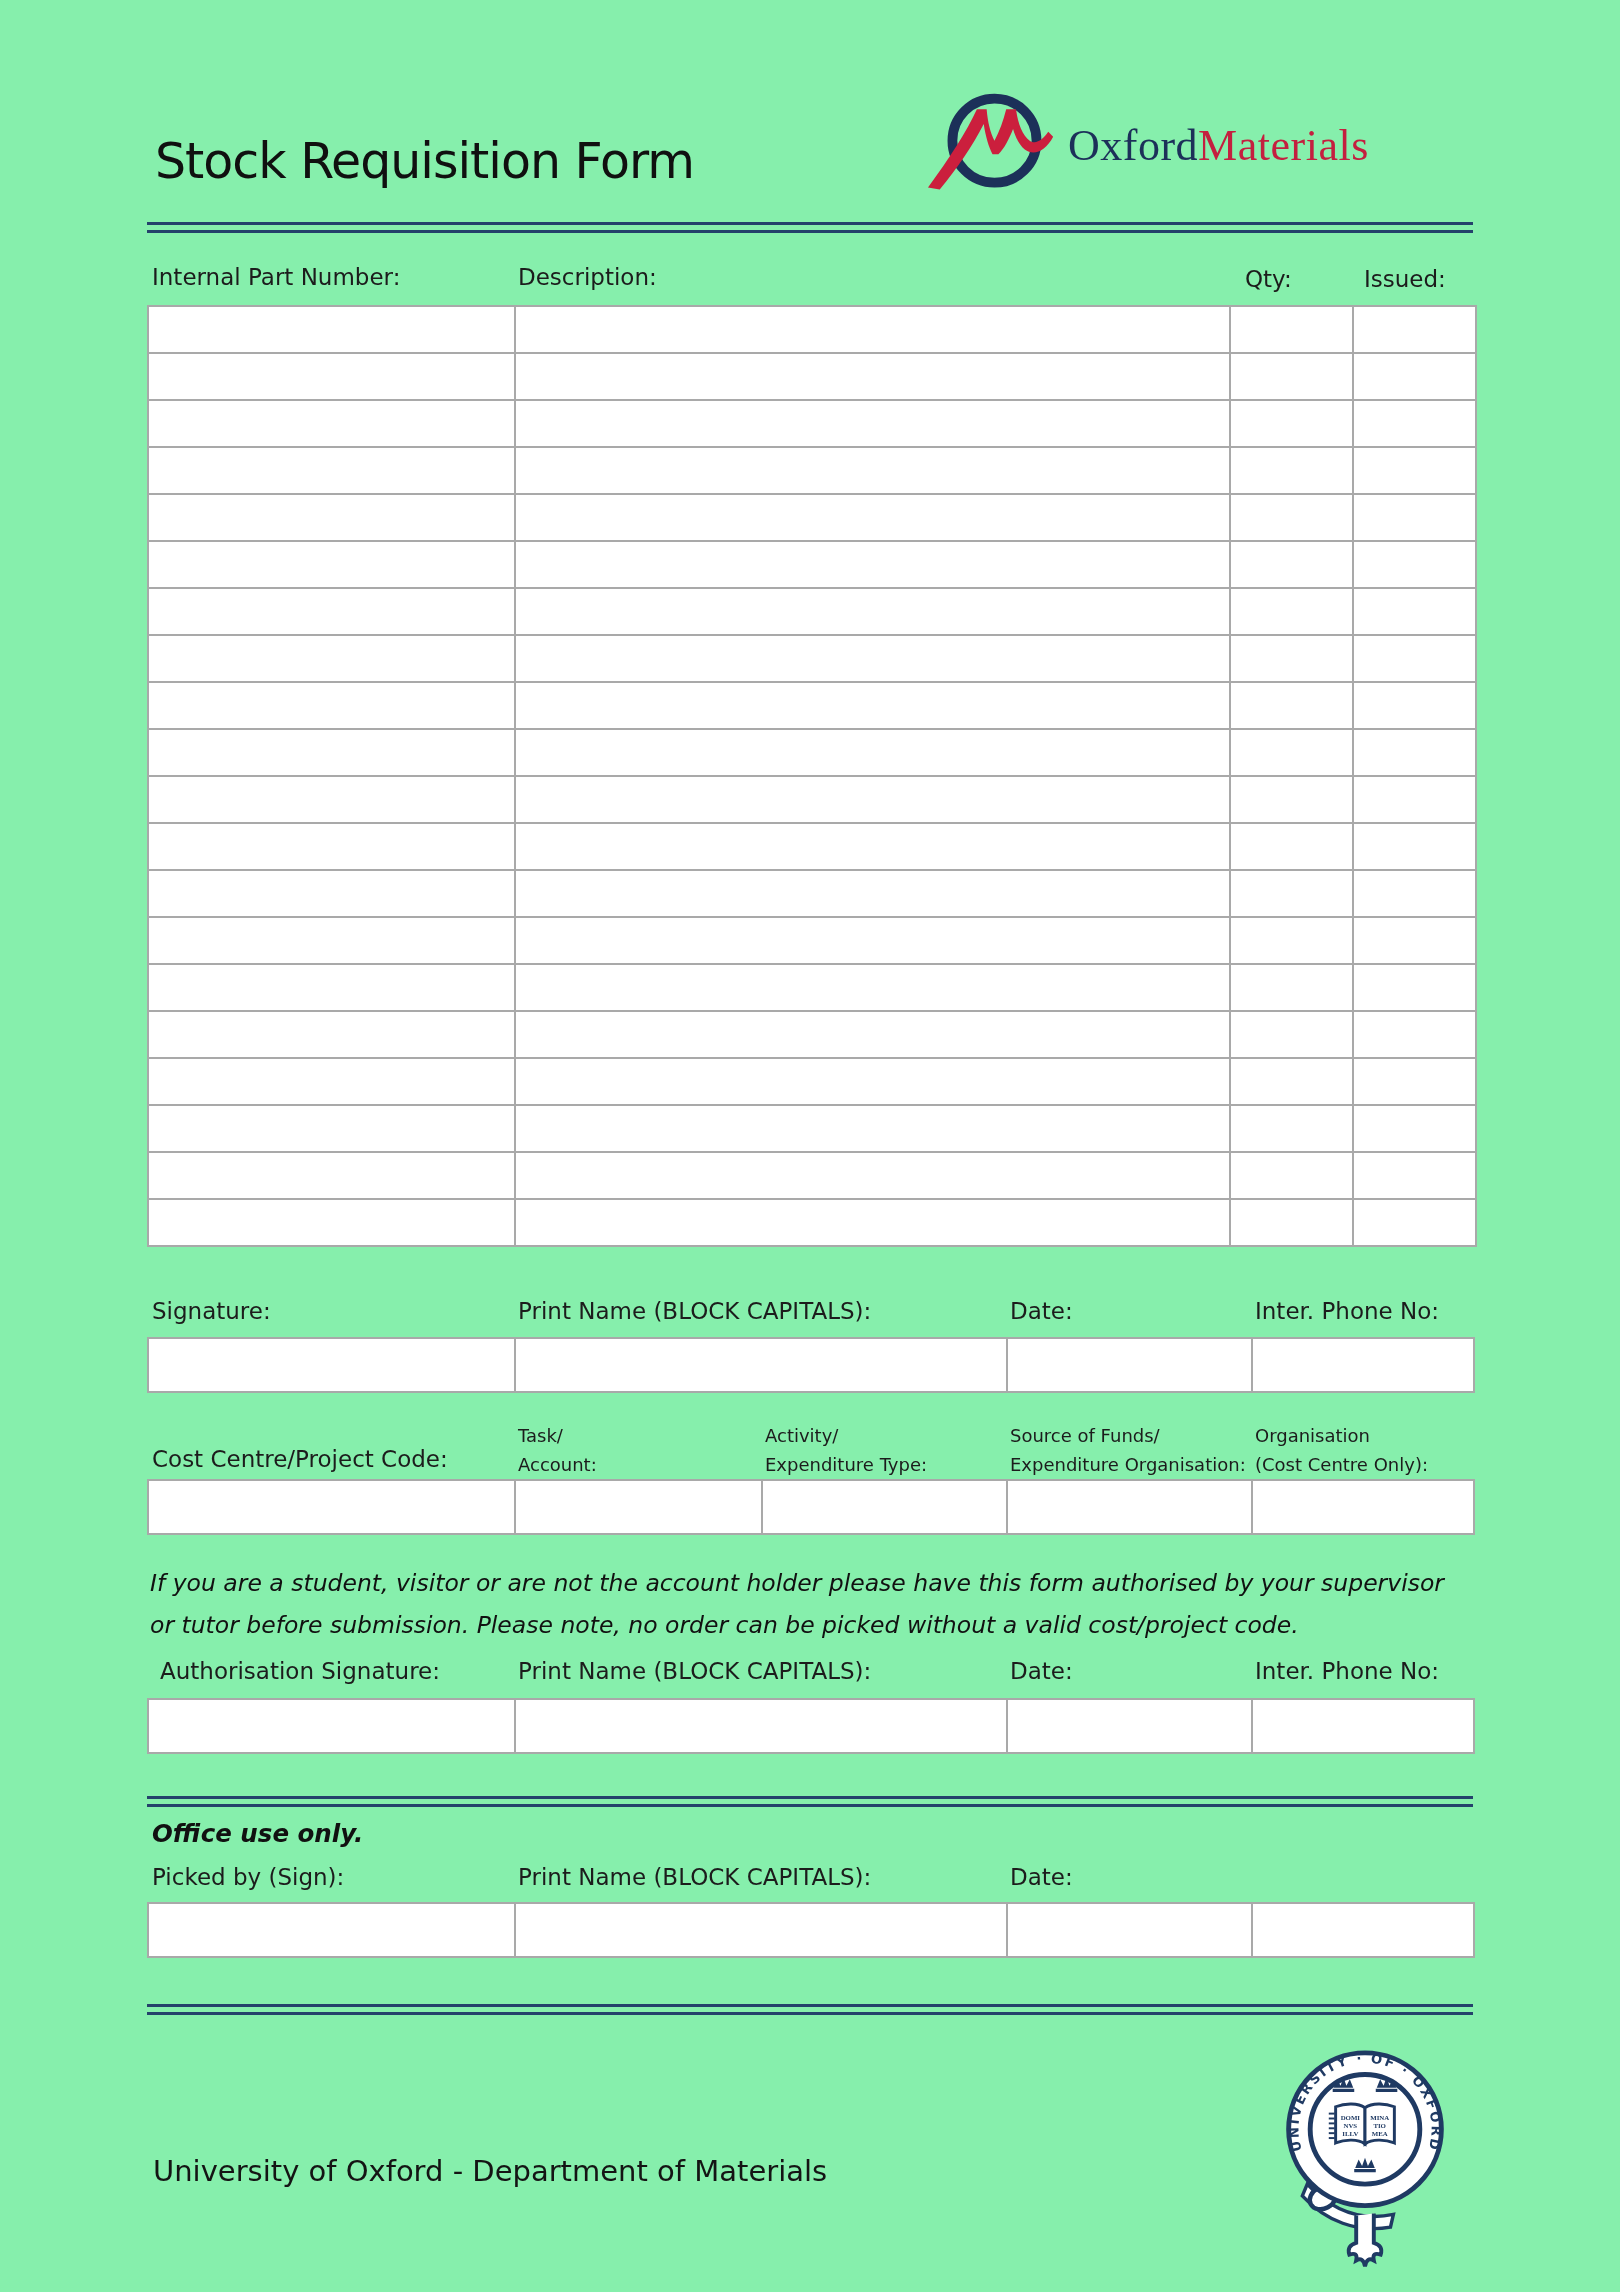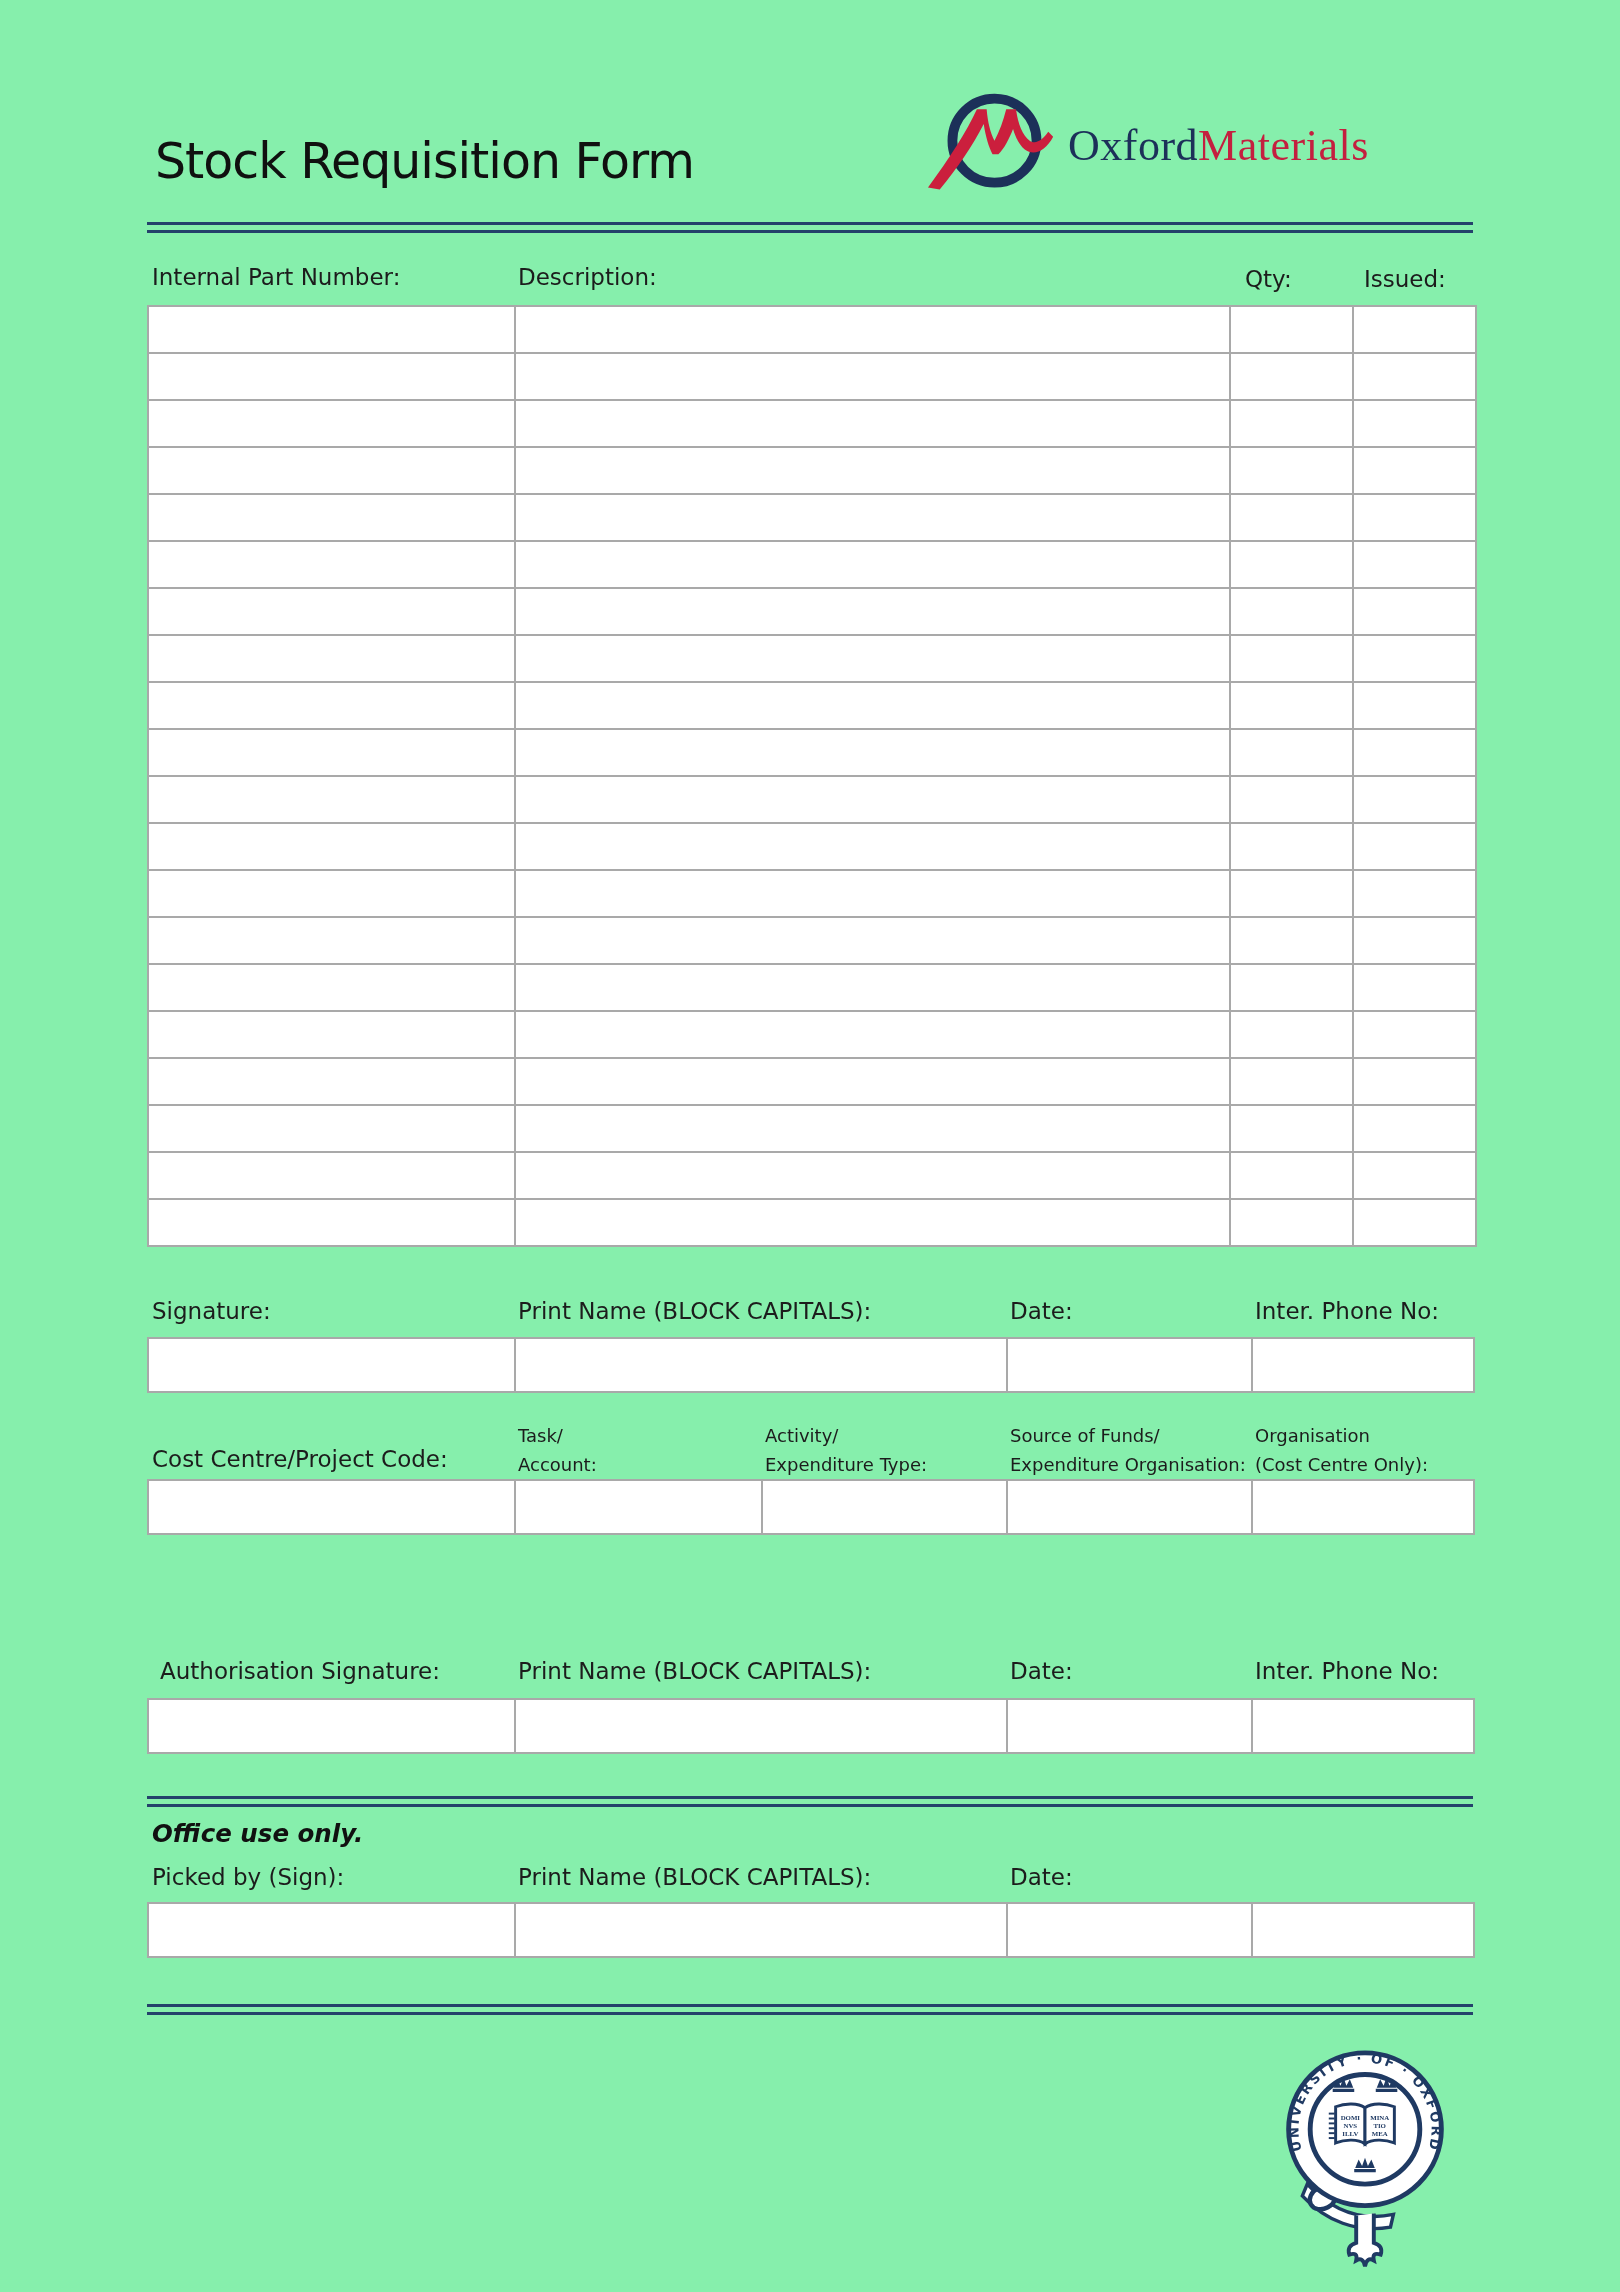--- a/index.html
+++ b/index.html
@@ -241,20 +241,21 @@
         <tr>
       <td></td>
       <td></td>
       <td></td>
       <td></td>
       <td></td>
     </tr>
   </tbody>
     </table>
 
+  <div class="abs note" style="left:150px; top:1562px; width:1304px;">If you are a student, visitor or are not the account holder please have this form authorised by your supervisor or tutor before submission. Please note, no order can be picked without a valid cost/project code.</div>
 
   <span class="abs lbl" style="left:160px; top:1658px;">Authorisation Signature:</span>
   <span class="abs lbl" style="left:518px; top:1658px;">Print Name (BLOCK CAPITALS):</span>
   <span class="abs lbl" style="left:1010px; top:1658px;">Date:</span>
   <span class="abs lbl" style="left:1255px; top:1658px;">Inter. Phone No:</span>
   <table class="abs grid field-row" style="left:147px; top:1698px; width:1326px;">
     <colgroup>
         <col style="width:367px">
         <col style="width:492px">
         <col style="width:245px">
@@ -332,15 +333,16 @@
         <text x="-15" y="-9">DOMI</text>
         <text x="-15" y="-1">NVS</text>
         <text x="-15" y="7">ILLV</text>
         <text x="15" y="-9">MINA</text>
         <text x="15" y="-1">TIO</text>
         <text x="15" y="7">MEA</text>
       </g>
     </g>
   </svg>
 
+  <span class="abs footer-text" style="left:153px; top:2154px;">University of Oxford - Department of Materials</span>
 
 </div>
 
 
 </body></html>

